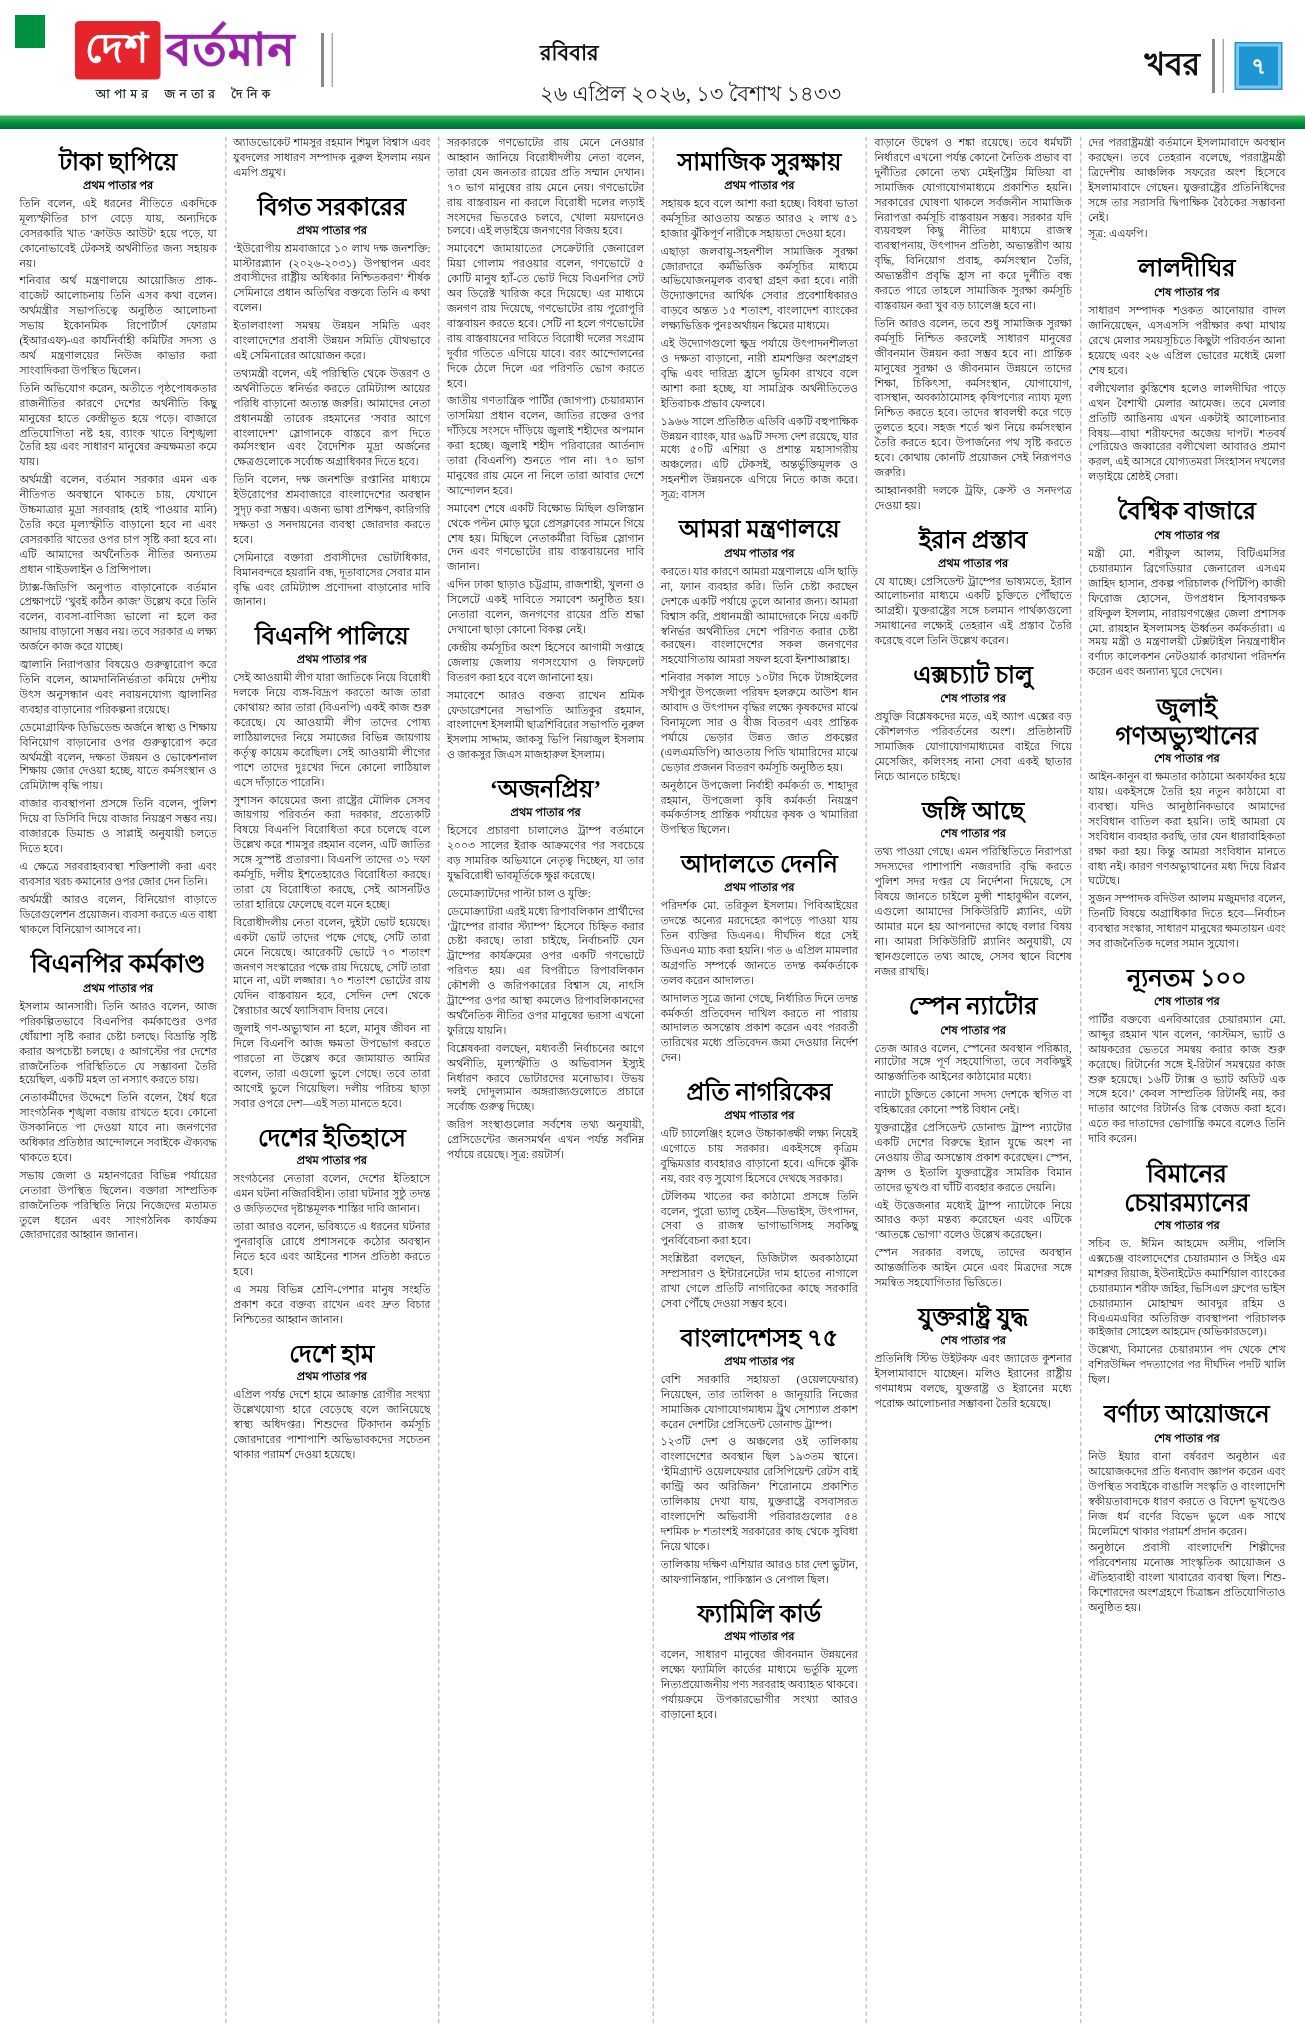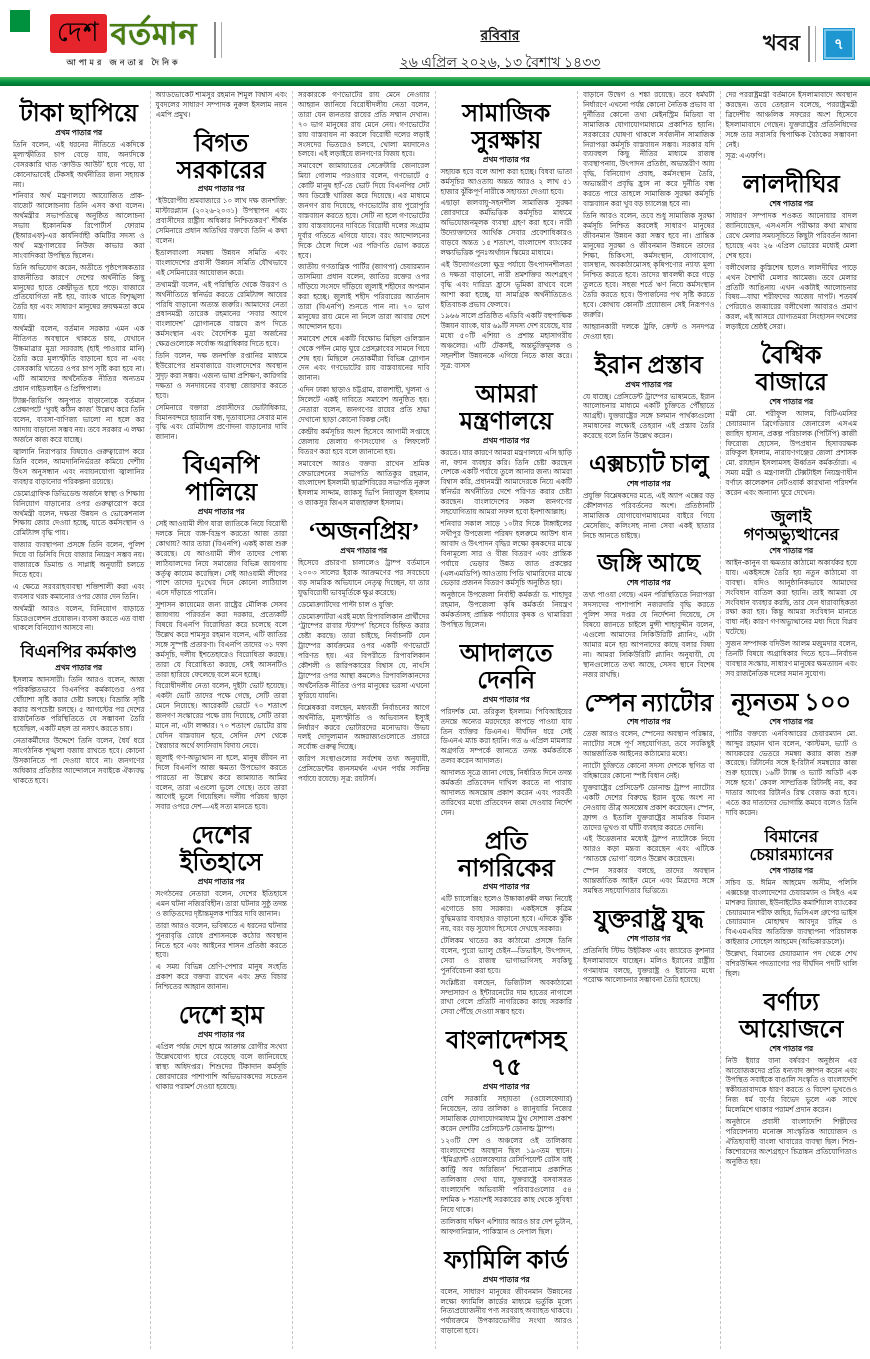--- a/index.html
+++ b/index.html
@@ -3,42 +3,42 @@
 <meta charset="utf-8">
 <style>
   html,body{margin:0;padding:0;background:#ffffff;}
   body{width:870px;height:1359px;overflow:hidden;position:relative;
        font-family:"Liberation Serif","DejaVu Serif",serif;color:#111;}
   
   .masthead{position:relative;height:86px;}
   .corner-mark{position:absolute;left:10px;top:10px;width:20px;height:22px;background:#00913e;}
   .logo-wrap{position:absolute;left:36px;top:14px;width:175px;text-align:center;}
   .logo-line{display:flex;align-items:center;justify-content:center;gap:4px;}
-  .logo-red{background:#e5242b;color:#000000;font-weight:normal;font-size:27px;line-height:1;
+  .logo-red{background:#e5242b;color:#ffffff;font-weight:bold;font-size:27px;line-height:1;
             padding:5px 7px 7px;border-radius:3px;letter-spacing:1px;}
-  .logo-green{color:#4d7c0f;font-weight:bold;font-size:30px;line-height:1;
+  .logo-green{color:#a21caf;font-weight:bold;font-size:30px;line-height:1;
               text-shadow:0 0 1px #065f2b;letter-spacing:1px;}
   .tagline{margin-top:3px;font-size:8px;letter-spacing:3px;color:#333;font-weight:bold;
-           font-family:Liberation Sans, sans-serif;text-align:center;}
+           font-family:Liberation Mono, monospace;text-align:center;}
   .vbar{display:inline-block;width:5px;height:36px;border-left:2px solid #888;border-right:1px solid #aaa;}
   .vbar.logo-divider{position:absolute;left:214px;top:22px;}
-  .date-block{position:absolute;left:360px;top:24px;width:280px;text-align:center;text-decoration:underline;}
+  .date-block{position:absolute;left:360px;top:24px;width:280px;}
   .date-day{font-weight:bold;font-size:14px;}
   .date-line{font-size:14px;margin-top:3px;color:#222;}
   .right-group{position:absolute;right:16px;top:26px;display:flex;align-items:center;gap:8px;}
   .section-label{font-weight:bold;font-size:21px;}
   .page-box{width:26px;height:26px;background:#1e96d2;border:2px solid #7ec5ea;outline:1px solid #1e96d2;
             color:#fff;font-weight:bold;font-size:15px;display:flex;align-items:center;justify-content:center;}
   .green-bar{position:absolute;left:0;bottom:0;width:870px;height:9px;
              background:linear-gradient(to bottom,#49b861 0%,#00913e 55%,#006e2f 100%);}
   
   .columns{display:flex;margin:5px 8px 0;height:1258px;overflow:hidden;}
   .col{flex:1 1 0;padding:0 5px;border-right:1px dashed #c6c6c6;overflow:hidden;}
   .col:last-child{border-right:none;}
-  .headline{font-weight:bold;font-size:24px;line-height:1.12;text-align:center;margin:9px 0 1px;color:#000;}
+  .headline{font-weight:bold;font-size:16px;line-height:1.12;text-align:center;margin:9px 0 1px;color:#000;}
   .headline.md{font-size:16.5px;}
   .deck{font-weight:bold;font-size:7.5px;line-height:1.2;text-align:center;margin:1px 0 4px;color:#000;}
   .col p{font-size:7.2px;line-height:9.9px;text-align:justify;margin:0 0 2px;color:#141414;}
 </style>
 </head>
 <body>
 
 <header class="masthead">
   <div class="corner-mark"></div>
   <div class="logo-wrap">
@@ -72,20 +72,21 @@
       <p>ট্যাক্স-জিডিপি অনুপাত বাড়ানোকে বর্তমান প্রেক্ষাপটে ‘খুবই কঠিন কাজ’ উল্লেখ করে তিনি বলেন, ব্যবসা-বাণিজ্য ভালো না হলে কর আদায় বাড়ানো সম্ভব নয়। তবে সরকার এ লক্ষ্য অর্জনে কাজ করে যাচ্ছে।</p>
       <p>জ্বালানি নিরাপত্তার বিষয়েও গুরুত্বারোপ করে তিনি বলেন, আমদানিনির্ভরতা কমিয়ে দেশীয় উৎস অনুসন্ধান এবং নবায়নযোগ্য জ্বালানির ব্যবহার বাড়ানোর পরিকল্পনা রয়েছে।</p>
       <p>ডেমোগ্রাফিক ডিভিডেন্ড অর্জনে স্বাস্থ্য ও শিক্ষায় বিনিয়োগ বাড়ানোর ওপর গুরুত্বারোপ করে অর্থমন্ত্রী বলেন, দক্ষতা উন্নয়ন ও ভোকেশনাল শিক্ষায় জোর দেওয়া হচ্ছে, যাতে কর্মসংস্থান ও রেমিট্যান্স বৃদ্ধি পায়।</p>
       <p>বাজার ব্যবস্থাপনা প্রসঙ্গে তিনি বলেন, পুলিশ দিয়ে বা ডিসিবি দিয়ে বাজার নিয়ন্ত্রণ সম্ভব নয়। বাজারকে ডিমান্ড ও সাপ্লাই অনুযায়ী চলতে দিতে হবে।</p>
       <p>এ ক্ষেত্রে সরবরাহব্যবস্থা শক্তিশালী করা এবং ব্যবসার খরচ কমানোর ওপর জোর দেন তিনি।</p>
       <p>অর্থমন্ত্রী আরও বলেন, বিনিয়োগ বাড়াতে ডিরেগুলেশন প্রয়োজন। ব্যবসা করতে এত বাধা থাকলে বিনিয়োগ আসবে না।</p>
       <div class="headline md">বিএনপির কর্মকাণ্ড</div>
       <div class="deck">প্রথম পাতার পর</div>
       <p>ইসলাম আনসারী। তিনি আরও বলেন, আজ পরিকল্পিতভাবে বিএনপির কর্মকাণ্ডের ওপর ধোঁয়াশা সৃষ্টি করার চেষ্টা চলছে। বিভ্রান্তি সৃষ্টি করার অপচেষ্টা চলছে। ৫ আগস্টের পর দেশের রাজনৈতিক পরিস্থিতিতে যে সম্ভাবনা তৈরি হয়েছিল, একটি মহল তা নস্যাৎ করতে চায়।</p>
       <p>নেতাকর্মীদের উদ্দেশে তিনি বলেন, ধৈর্য ধরে সাংগঠনিক শৃঙ্খলা বজায় রাখতে হবে। কোনো উসকানিতে পা দেওয়া যাবে না। জনগণের অধিকার প্রতিষ্ঠার আন্দোলনে সবাইকে ঐক্যবদ্ধ থাকতে হবে।</p>
+      <p>সভায় জেলা ও মহানগরের বিভিন্ন পর্যায়ের নেতারা উপস্থিত ছিলেন। বক্তারা সাম্প্রতিক রাজনৈতিক পরিস্থিতি নিয়ে নিজেদের মতামত তুলে ধরেন এবং সাংগঠনিক কার্যক্রম জোরদারের আহ্বান জানান।</p>
     </div>
     <div class="col">
       <p>অ্যাডভোকেট শামসুর রহমান শিমুল বিশ্বাস এবং যুবদলের সাধারণ সম্পাদক নুরুল ইসলাম নয়ন এমপি প্রমুখ।</p>
       <div class="headline">বিগত সরকারের</div>
       <div class="deck">প্রথম পাতার পর</div>
       <p>‘ইউরোপীয় শ্রমবাজারে ১০ লাখ দক্ষ জনশক্তি: মাস্টারপ্ল্যান (২০২৬-২০৩১) উপস্থাপন এবং প্রবাসীদের রাষ্ট্রীয় অধিকার নিশ্চিতকরণ’ শীর্ষক সেমিনারে প্রধান অতিথির বক্তব্যে তিনি এ কথা বলেন।</p>
       <p>ইতালবাংলা সমন্বয় উন্নয়ন সমিতি এবং বাংলাদেশের প্রবাসী উন্নয়ন সমিতি যৌথভাবে এই সেমিনারের আয়োজন করে।</p>
       <p>তথ্যমন্ত্রী বলেন, এই পরিস্থিতি থেকে উত্তরণ ও অর্থনীতিতে স্বনির্ভর করতে রেমিট্যান্স আয়ের পরিধি বাড়ানো অত্যন্ত জরুরি। আমাদের নেতা প্রধানমন্ত্রী তারেক রহমানের ‘সবার আগে বাংলাদেশ’ স্লোগানকে বাস্তবে রূপ দিতে কর্মসংস্থান এবং বৈদেশিক মুদ্রা অর্জনের ক্ষেত্রগুলোকে সর্বোচ্চ অগ্রাধিকার দিতে হবে।</p>
       <p>তিনি বলেন, দক্ষ জনশক্তি রপ্তানির মাধ্যমে ইউরোপের শ্রমবাজারে বাংলাদেশের অবস্থান সুদৃঢ় করা সম্ভব। এজন্য ভাষা প্রশিক্ষণ, কারিগরি দক্ষতা ও সনদায়নের ব্যবস্থা জোরদার করতে হবে।</p>
       <p>সেমিনারে বক্তারা প্রবাসীদের ভোটাধিকার, বিমানবন্দরে হয়রানি বন্ধ, দূতাবাসের সেবার মান বৃদ্ধি এবং রেমিট্যান্স প্রণোদনা বাড়ানোর দাবি জানান।</p>

